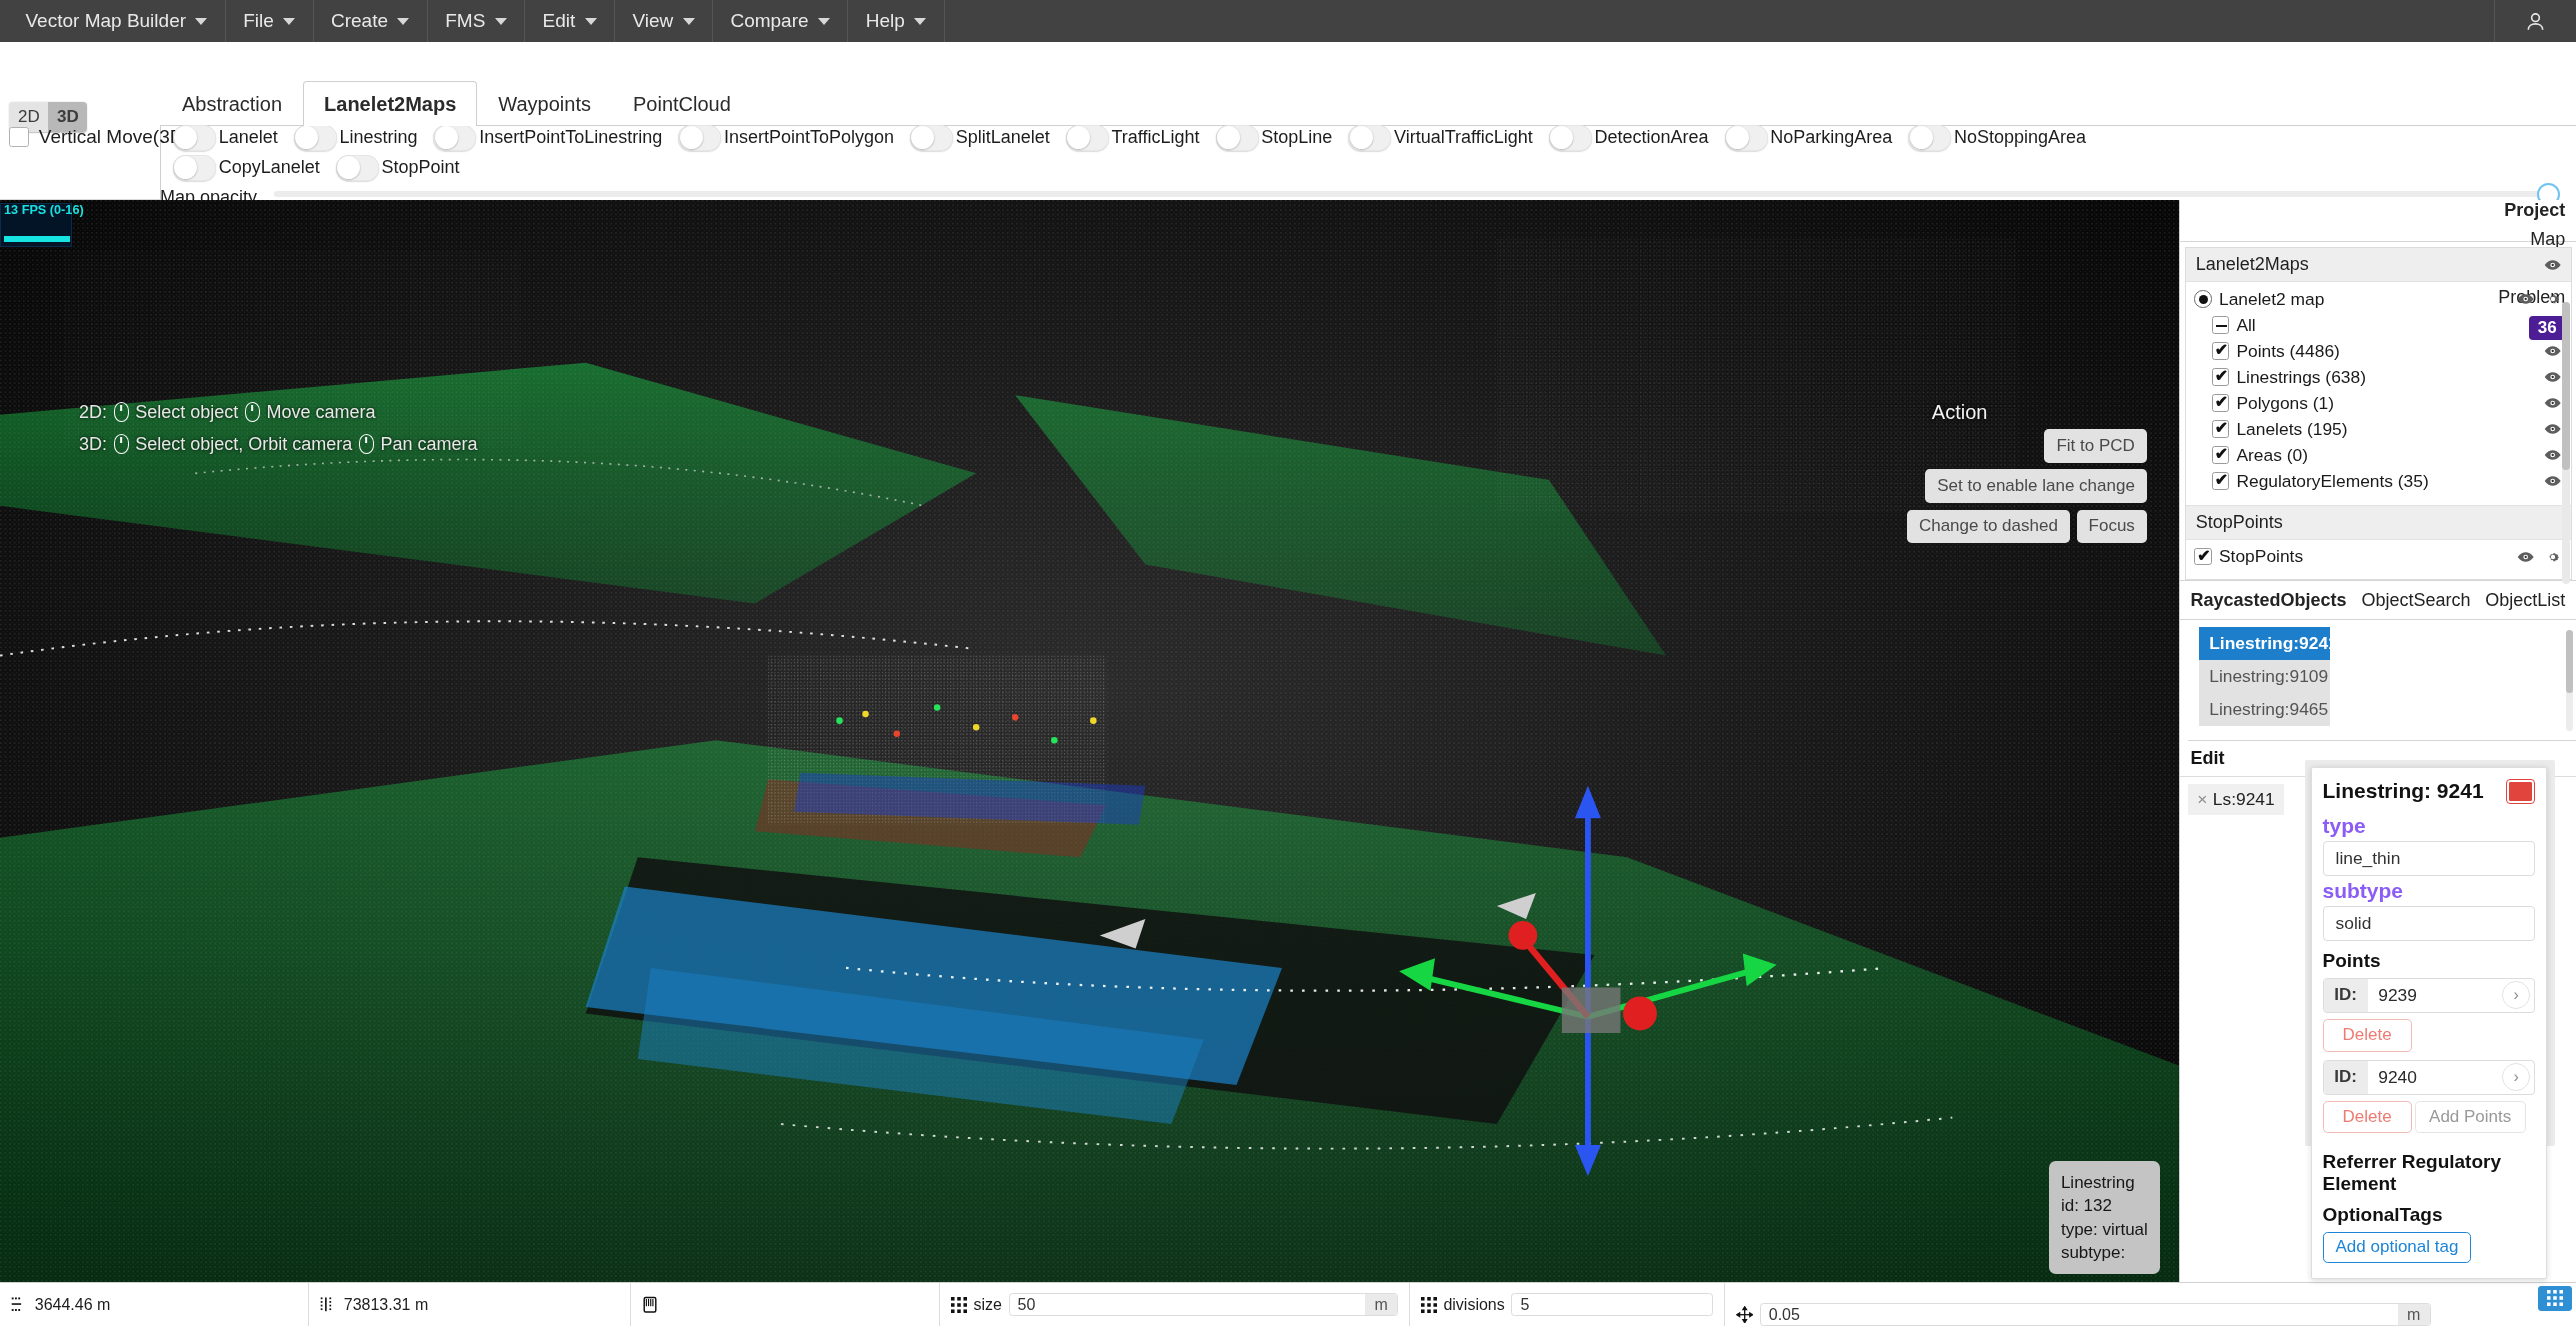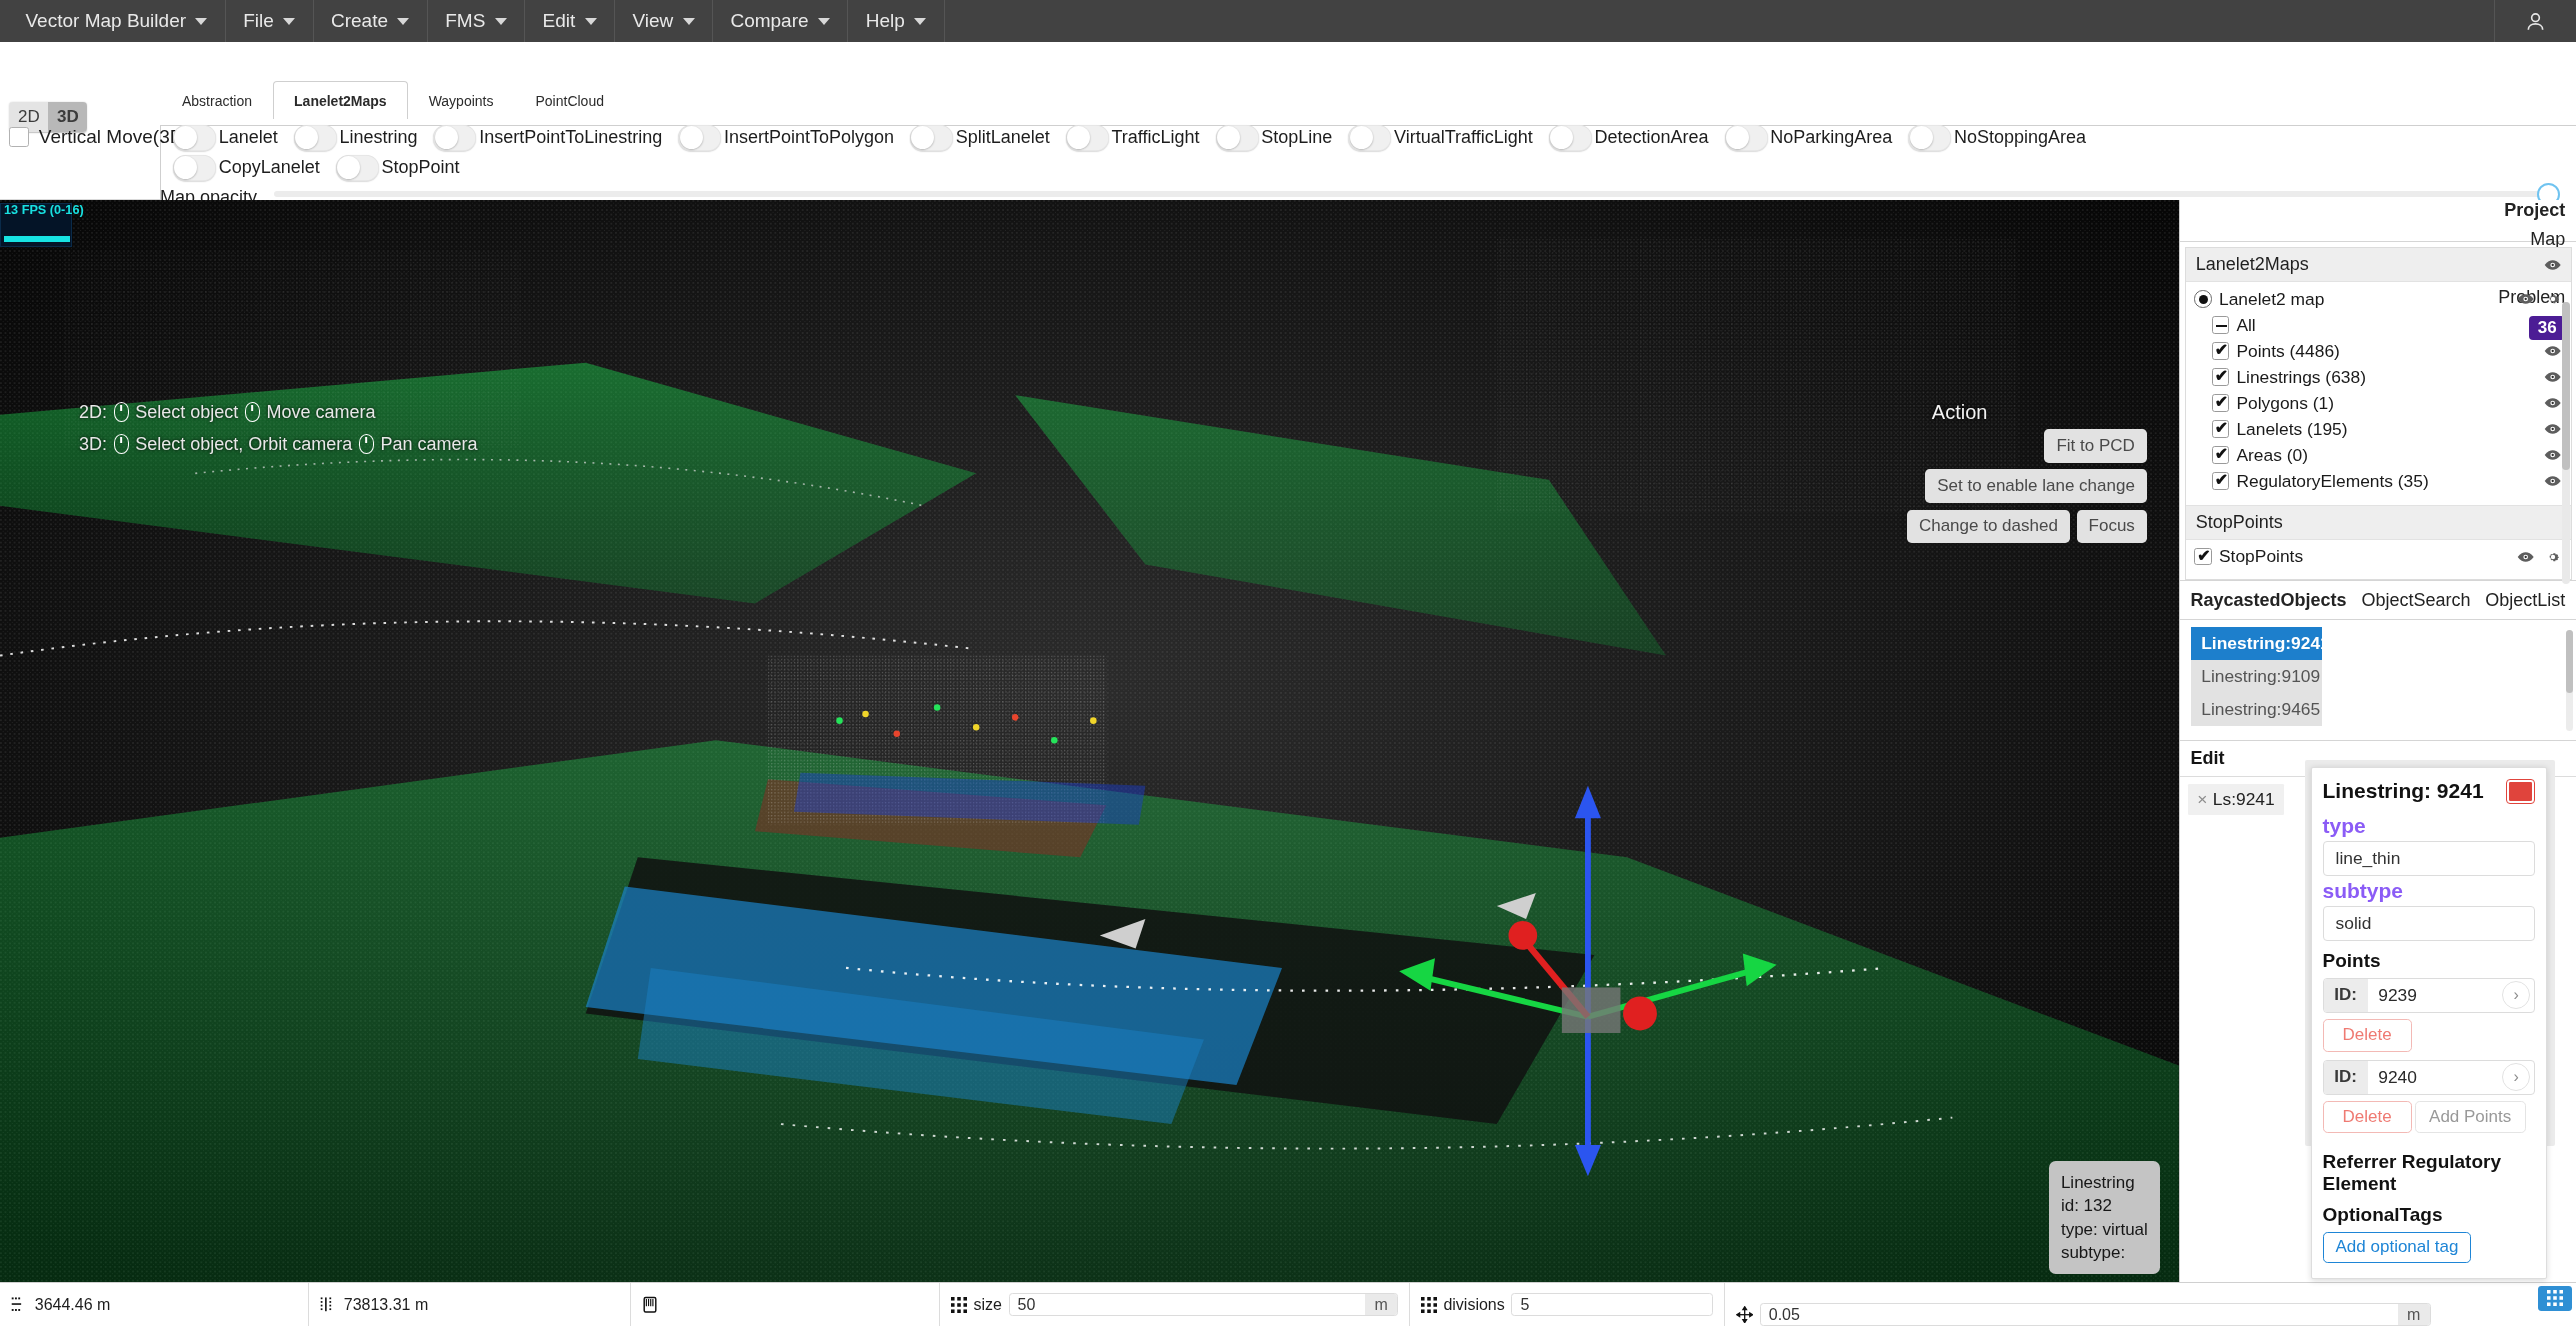--- a/index.html
+++ b/index.html
@@ -30,21 +30,21 @@
   .subbar { background:#fff; flex: 0 0 158px; position: relative; border-bottom: 0.7px solid #d9d9d9; }
   .dim-toggle {
     position:absolute; left:9.4px; top:60px; display:flex;
     border-radius:4px; overflow:hidden; box-shadow: 0 0.7px 1.3px rgba(0,0,0,.25);
   }
   .dim-btn { width:39px; height:29.5px; display:flex; align-items:center; justify-content:center;
              font-size:17px; color:#3c3c3c; background:#e4e4e4; cursor:pointer; }
   .dim-btn.active { background:#b8b8b8; font-weight:700; }
 
   .tabs { position:absolute; left:161px; top:39px; display:flex; align-items:flex-end; }
-  .tab { padding:10.7px 20px 10.7px 20px; font-size:14px; color:#2b2b2b; cursor:pointer;
+  .tab { padding:10.7px 20px 10.7px 20px; font-size:20px; color:#2b2b2b; cursor:pointer;
          border:0.7px solid transparent; border-bottom:none; white-space:nowrap;text-align:right; }
   .tab.active { font-weight:700; border-color:#cfcfcf; background:#fff; border-radius:4px 4px 0 0;
                 position:relative; z-index:3; }
 
   .panel-box { position:absolute; left:160px; top:83px; right:0; height:76px;
                border-top:0.7px solid #cfcfcf; border-left:0.7px solid #cfcfcf; background:#fff; }
 
   .vmove { position:absolute; left:9.4px; top:84px; display:flex; align-items:center; gap:9.4px; }
   .chk-sq { width:20px; height:20px; border:1.1px solid #b2b2b2; border-radius:2.7px; background:#fff; }
   .vmove-label { font-size:19px; color:#1d1d1d; white-space:nowrap; }
@@ -124,21 +124,21 @@
   .gear { width:20px; flex:0 0 auto; display:flex; align-items:center; justify-content:center; }
   .sec-head { background:#eeeeee; padding:6px 9.4px; font-size:18px; color:#1f1f1f; border-top:0.7px solid #e2e2e2;
               border-bottom:0.7px solid #e2e2e2; }
   .sec-body { padding:6.7px 8px; }
 
   .sb-scroll { position:absolute; right:1.3px; top:54px; width:7.4px; height:282px; background:#e9e9e9; border-radius:4px; }
   .sb-scroll i { display:block; width:7.4px; height:168px; background:#c0c0c0; border-radius:4px; }
 
   .ray-tabs { display:flex; gap:14.8px; align-items:center; height:40px; padding:0 10.7px;
               border-top:0.7px solid #d5d5d5; border-bottom:1.3px solid #d5d5d5; }
-  .ray-list-wrap { position:relative; height:121px; border-bottom:1.3px solid #d5d5d5; padding:6.7px 0 0 10.7px; }
+  .ray-list-wrap { position:relative; height:121px; border-bottom:1.3px solid #d5d5d5; padding:6.7px 0 0 10.7px;margin-left:8px; }
   .ray-list { width:131px; background:#e2e2e2; }
   .ray-item { padding:6px 10.7px; font-size:17.4px; color:#545454; white-space:nowrap; }
   .ray-item.sel { background:#1d7fcc; color:#fff; font-weight:700; }
   .ray-sb { position:absolute; right:2.7px; top:9.4px; width:7.4px; height:101px; background:#ececec; border-radius:4px; }
   .ray-sb i { display:block; width:7.4px; height:63px; background:#c0c0c0; border-radius:4px; }
 
   .edit-head { padding:6.7px 10.7px; font-size:18px; font-weight:700; color:#141414; border-bottom:0.7px solid #dcdcdc;}
 
   .chip-row { padding:6.7px 0 0 8px; }
   .chip { display:inline-flex; align-items:center; gap:5.4px; background:#f0f0f0; padding:5.4px 9.4px;

